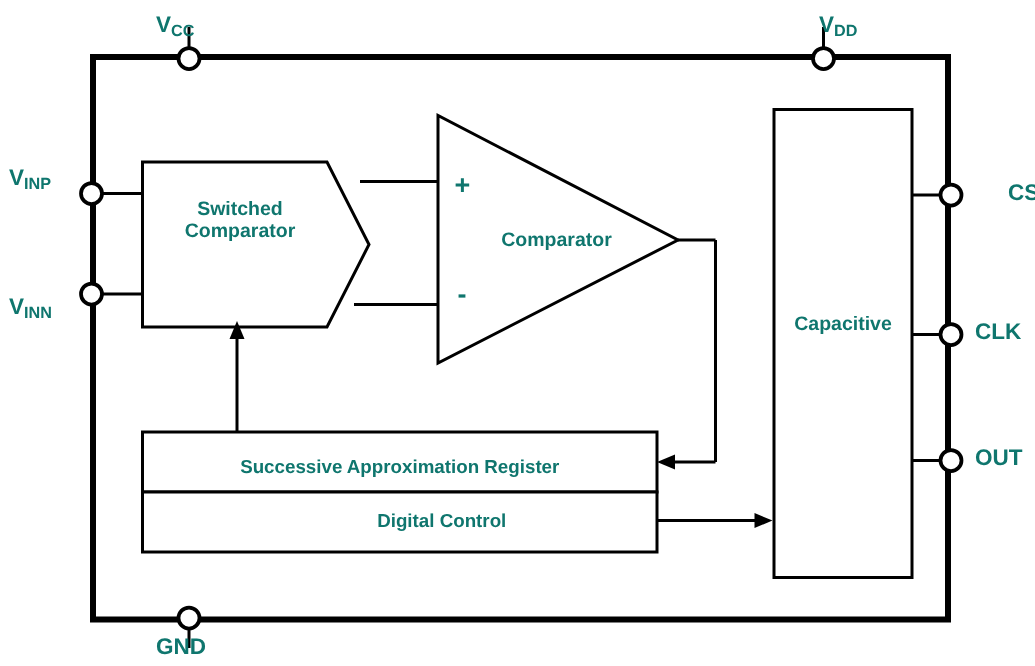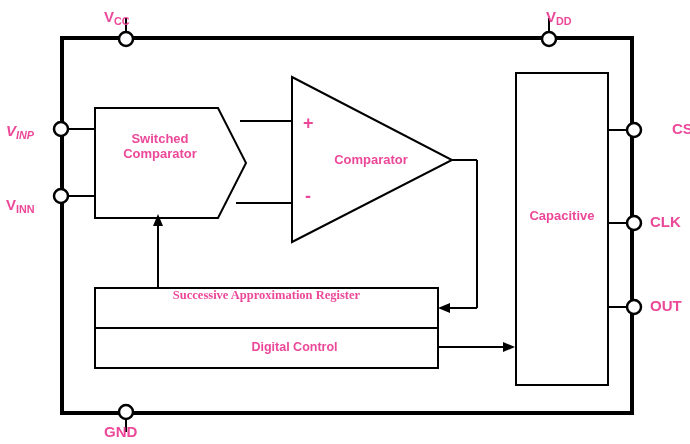--- a/index.html
+++ b/index.html
@@ -14,21 +14,21 @@
     position: relative;
     width: 690px;
     height: 444px;
     background: #ffffff;
     overflow: hidden;
   }
   .lbl {
     position: absolute;
     font-family: "Liberation Sans", sans-serif;
     font-weight: bold;
-    color: #ec4899;
+    color: #0f766e;
     white-space: nowrap;
     line-height: 1.15;
   }
   .sub {
     font-size: 0.72em;
     vertical-align: -0.25em;
     font-weight: bold;
   }
   .pin-label {
     font-size: 15px;
@@ -108,21 +108,21 @@
   </svg>
 
   <div class="lbl pin-label" style="left:104px; top:8px;">
     V<span class="sub">CC</span>
   </div>
 
   <div class="lbl pin-label" style="left:546px; top:8px;">
     V<span class="sub">DD</span>
   </div>
 
-  <div class="lbl pin-label" style="left:6px; top:122px;font-style:italic;">
+  <div class="lbl pin-label" style="left:6px; top:110px;">
     V<span class="sub">INP</span>
   </div>
 
   <div class="lbl pin-label" style="left:6px; top:196px;">
     V<span class="sub">INN</span>
   </div>
 
   <div class="lbl pin-label" style="left:672px; top:120px;">CSN</div>
 
   <div class="lbl pin-label" style="left:650px; top:213px;">CLK</div>
@@ -139,17 +139,17 @@
   <div class="lbl block-label" style="left:316px; top:153px; width:110px; text-align:center;">Comparator</div>
 
   <div class="lbl sign" style="left:303px; top:113px;">+</div>
 
   <div class="lbl sign" style="left:305px; top:186px;">-</div>
 
   <div class="lbl block-label" style="left:516px; top:209px; width:92px;">
     <div>Capacitive</div>
   </div>
 
-  <div class="lbl small-label" style="left:95px; top:288px; width:343px;font-family:Liberation Serif, serif;">Successive Approximation Register</div>
+  <div class="lbl small-label" style="left:95px; top:304px; width:343px;">Successive Approximation Register</div>
 
   <div class="lbl small-label" style="left:95px; top:340px; width:343px;margin-left:28px;">Digital Control</div>
 
 </div>
 
 </body></html>

